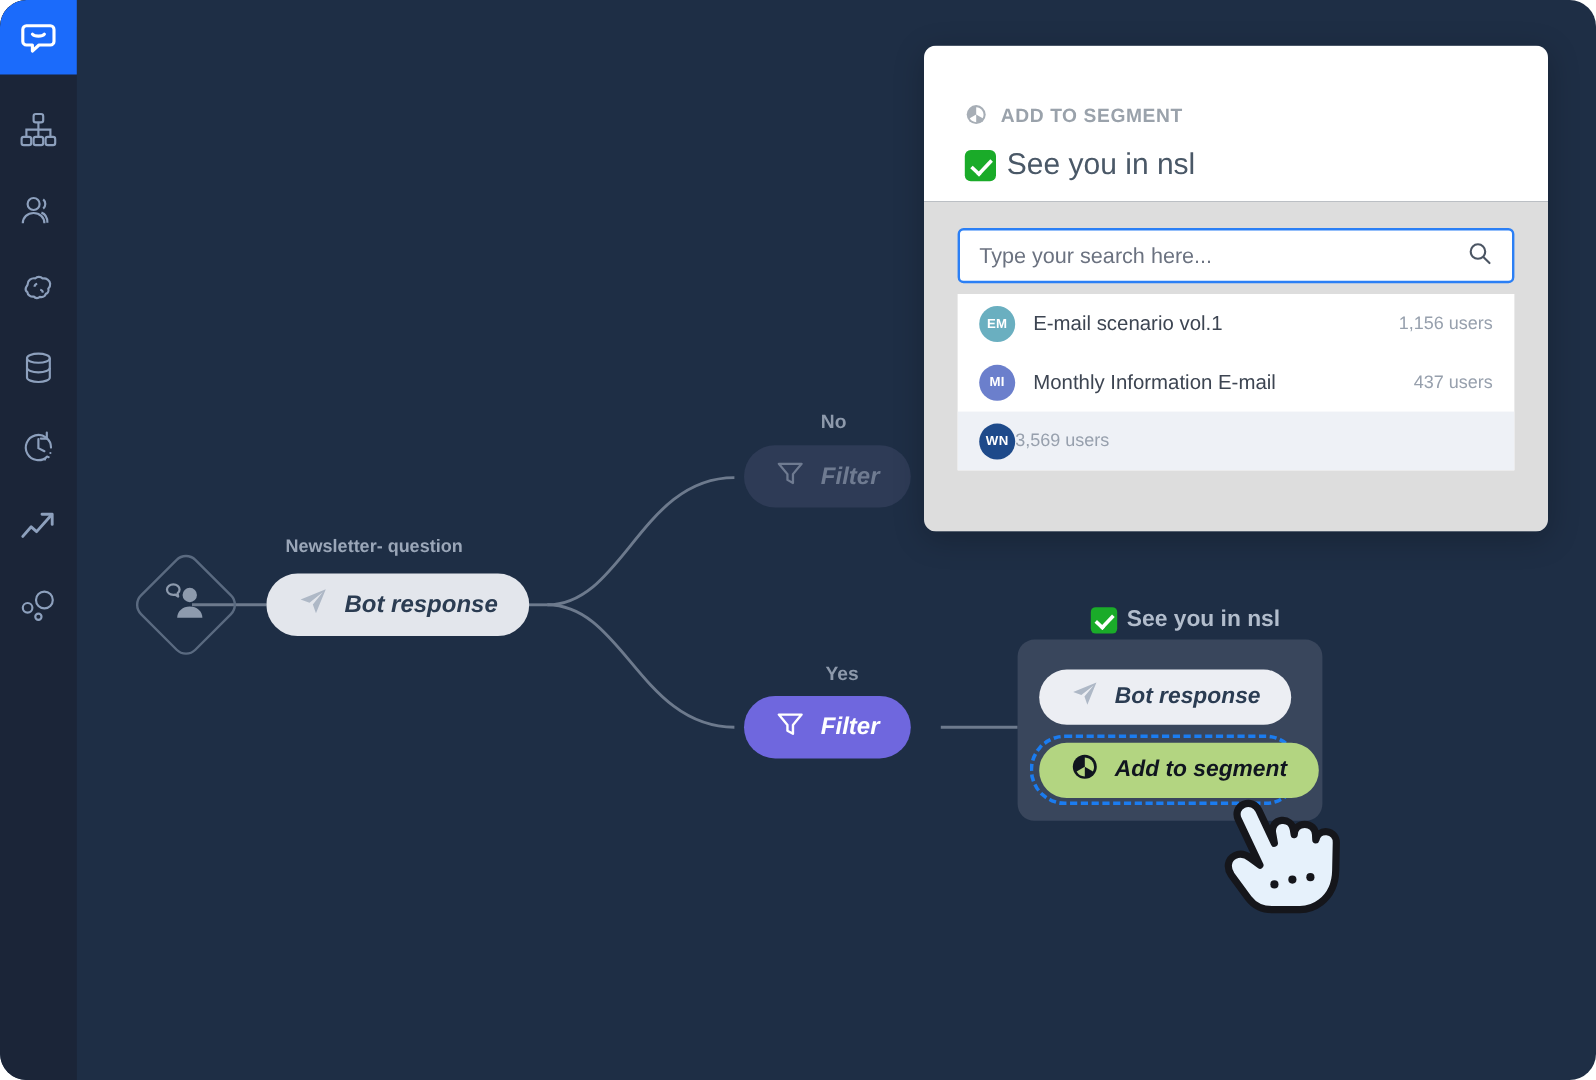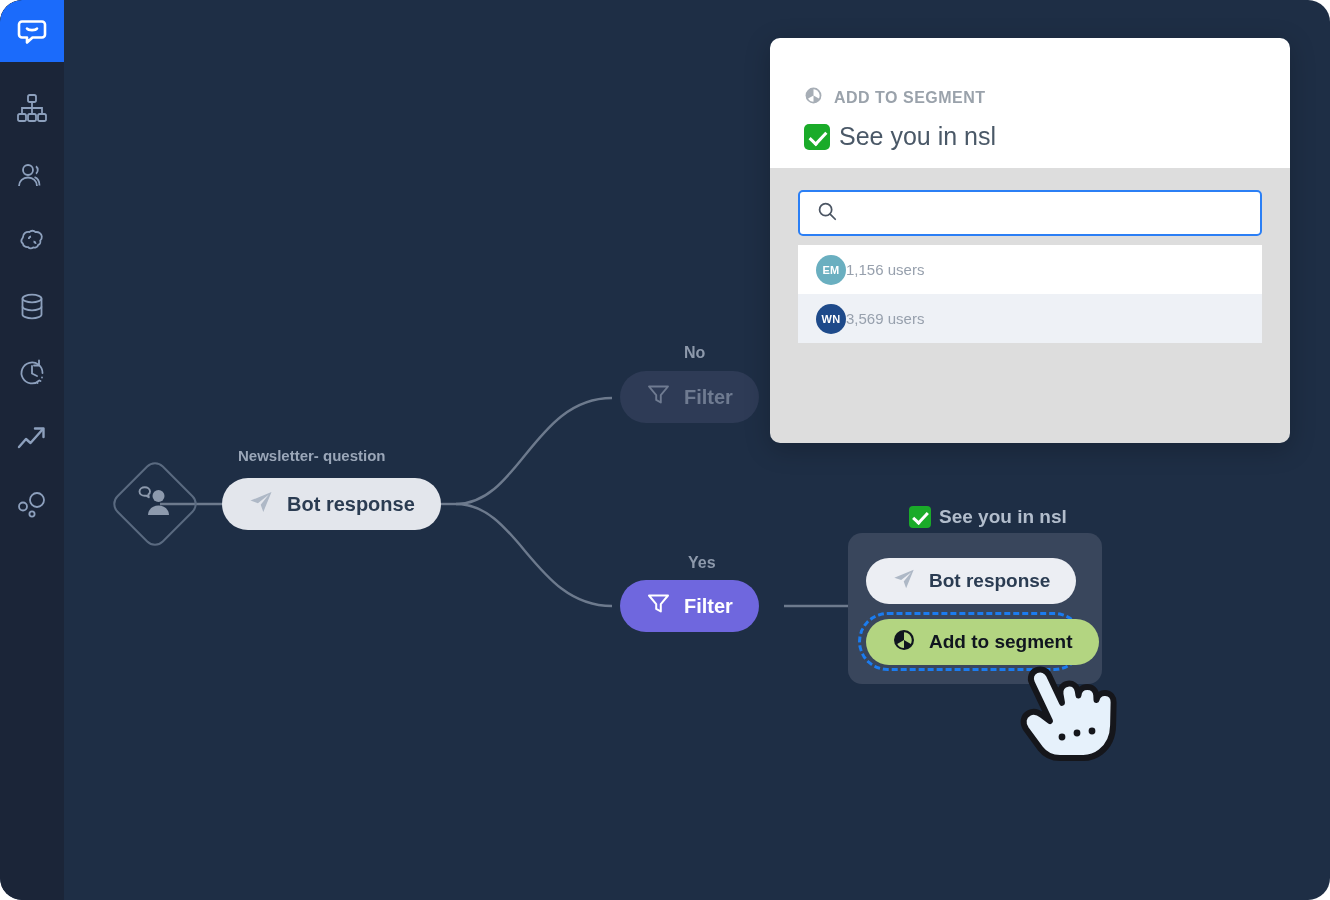--- a/index.html
+++ b/index.html
@@ -81,20 +81,21 @@
     position: absolute;
     display: flex; align-items: center;
     gap: 13px;
     border-radius: 32px;
     padding: 0 26px;
     height: 52px;
     font-size: 20px;
     font-weight: 700;
     white-space: nowrap;
     cursor: pointer;
+    font-style: italic;
   }
   .pill-bot {
     background: #e3e6ec;
     color: #2b3c52;
   }
   .pill-filter-muted {
     background: #2e3b56;
     color: #6f7b91;
   }
   .pill-filter-active {
@@ -447,35 +448,42 @@
       </div>
       <div class="panel-title">
         <span class="emoji-check"></span>
         <span>See you in nsl</span>
       </div>
     </div>
 
     <div class="panel-body">
 
       <div class="search-box">
+        <input type="text" placeholder="Type your search here..." style="">
         <span>
           <svg width="22" height="22" viewBox="0 0 24 24" fill="none" stroke="#4b5563" stroke-width="1.9" stroke-linecap="round">
             <circle cx="10.5" cy="10.5" r="6.6"></circle>
             <path d="M15.4 15.4L21 21"></path>
           </svg>
         </span>
       </div>
 
       <div class="results">
 
         <div class="result-row">
           <span class="avatar" style="background:#6aafc0;">EM</span>
+          <span class="result-name">E-mail scenario vol.1</span>
           <span class="result-count">1,156 users</span>
         </div>
 
+        <div class="result-row">
+          <span class="avatar" style="background:#6b7fcc;">MI</span>
+          <span class="result-name">Monthly Information E-mail</span>
+          <span class="result-count">437 users</span>
+        </div>
 
         <div class="result-row highlighted">
           <span class="avatar" style="background:#1e4a8a;">WN</span>
           <span class="result-count">3,569 users</span>
         </div>
 
       </div>
     </div>
   </div>
 

